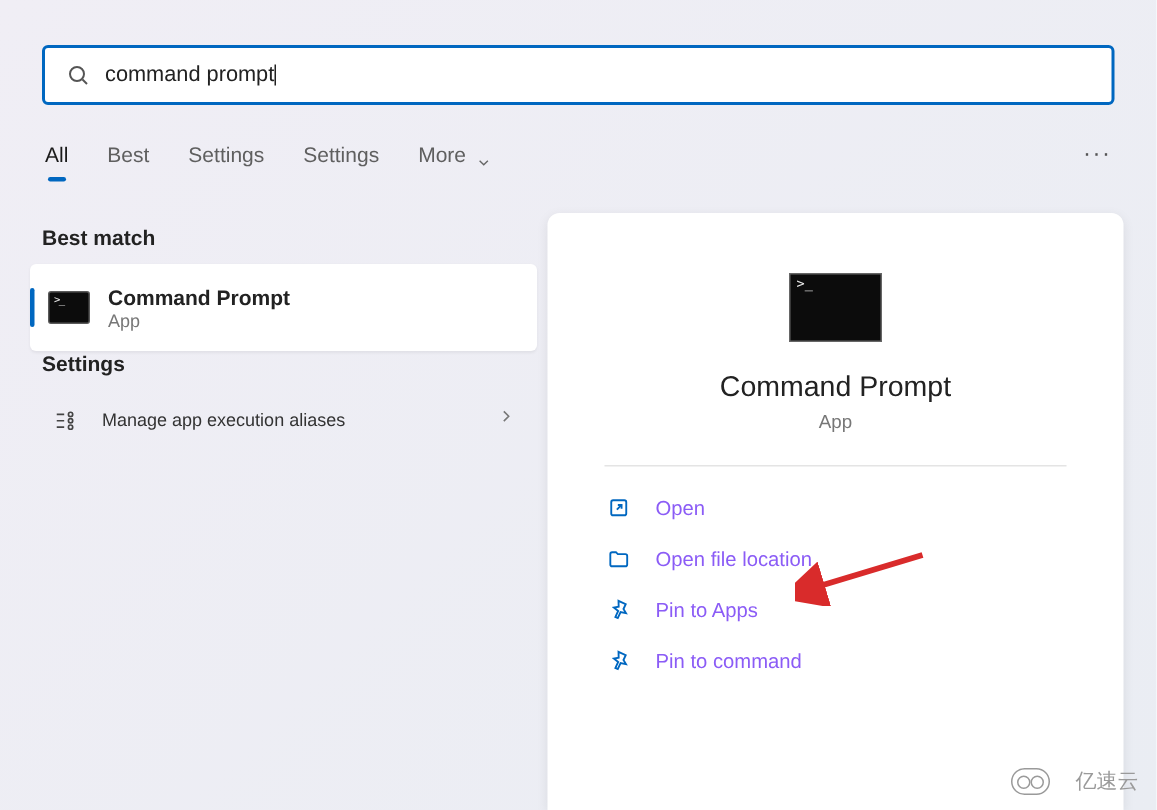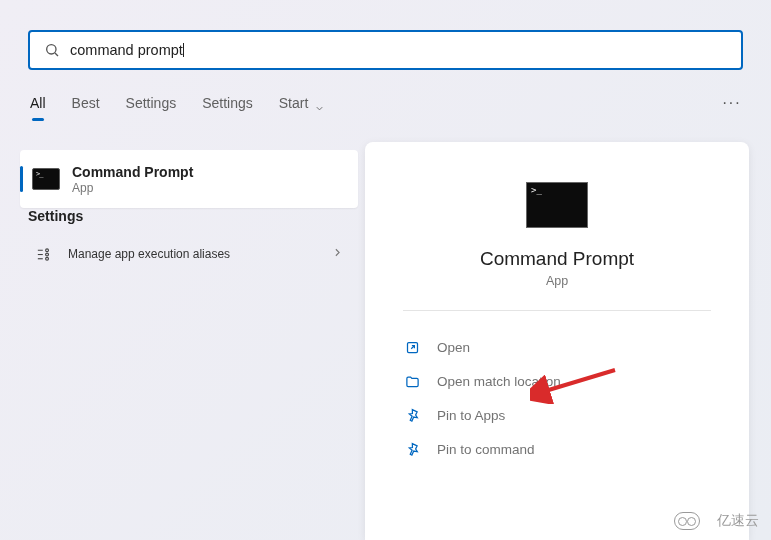--- a/index.html
+++ b/index.html
@@ -29,21 +29,21 @@
     .settings-row { display: flex; align-items: center; height: 40px; padding: 0 14px; cursor: pointer; color: #333; }
     .settings-row .ico { width: 18px; display: flex; justify-content: center; color: #444; }
     .settings-row .lbl { margin-left: 16px; font-size: 12px; flex: 1; }
     .settings-row .chev { color: #777; }
     .panel { position: absolute; top: 142px; right: 22px; width: 384px; bottom: 0; background: #fff; border-radius: 8px 8px 0 0; box-shadow: 0 2px 8px rgba(0,0,0,0.08); padding: 30px 38px 0; }
     .big-thumb { width: 62px; height: 46px; background: #0c0c0c; border: 1px solid #666; margin: 10px auto 0; position: relative; }
     .big-thumb::before { content: ">_"; position: absolute; top: 2px; left: 4px; font-size: 9px; color: #eee; font-family: monospace; }
     .panel-title { text-align: center; font-size: 19px; color: #222; margin-top: 20px; font-weight: 400; }
     .panel-sub { text-align: center; font-size: 12.5px; color: #777; margin-top: 4px; }
     .divider { height: 1px; background: #e4e4e4; margin: 22px 0 10px; }
-    .action { display: flex; align-items: flex-end; height: 34px; cursor: pointer; font-size: 13.5px; color: #737373; }
+    .action { display: flex; align-items: center; height: 34px; cursor: pointer; font-size: 13.5px; color: #8b5cf6; }
     .action .ico { width: 18px; display: flex; justify-content: center; color: #0067C0; }
     .action .lbl { margin-left: 16px; }
     .arrow { position: absolute; top: 364px; left: 530px; pointer-events: none; }
     .watermark { position: absolute; bottom: 10px; right: 12px; display: flex; align-items: center; gap: 17px; color: #9a9a9a; font-size: 14px; }
     .watermark .wm-icon { width: 26px; height: 18px; border: 1.5px solid #9a9a9a; border-radius: 10px; position: relative; }
     .watermark .wm-icon::before, .watermark .wm-icon::after { content: ""; position: absolute; border: 1.4px solid #9a9a9a; border-radius: 50%; }
     .watermark .wm-icon::before { width: 7px; height: 7px; left: 3px; top: 4px; }
     .watermark .wm-icon::after { width: 7px; height: 7px; right: 3px; top: 4px; }
   </style>
 </head>
@@ -55,29 +55,30 @@
       <line x1="21" y1="21" x2="16.5" y2="16.5"></line>
     </svg>
   <span class="val">command prompt</span>
 </div>
 
 <div class="tabs">
   <div class="tab active">All</div>
   <div class="tab">Best</div>
   <div class="tab">Settings</div>
   <div class="tab">Settings</div>
-  <div class="tab"><span>Start</span></div>
+  <div class="tab"><span>More</span></div>
   <svg class="more-chev" width="11" height="11" viewBox="0 0 24 24" fill="none" stroke="#666" stroke-width="2">
       <polyline points="6 9 12 15 18 9"></polyline>
     </svg>
   <div class="spacer"></div>
   <div class="dots">···</div>
 </div>
 
 <div class="left-col">
+  <div class="section-h">Best match</div>
   <div class="best-card">
     <div class="cmd-thumb"></div>
     <div class="txt">
       <div class="title">Command Prompt</div>
       <div class="sub">App</div>
     </div>
   </div>
   <div class="section-h settings-h">Settings</div>
   <div class="settings-row">
     <span class="ico">
@@ -114,21 +115,21 @@
         </svg>
       </span>
     <span class="lbl">Open</span>
   </div>
   <div class="action">
     <span class="ico">
         <svg width="15" height="15" viewBox="0 0 24 24" fill="none" stroke="currentColor" stroke-width="2">
           <path d="M3 7 L3 18 A2 2 0 0 0 5 20 L19 20 A2 2 0 0 0 21 18 L21 9 A2 2 0 0 0 19 7 L11 7 L9 5 L5 5 A2 2 0 0 0 3 7 Z"></path>
         </svg>
       </span>
-    <span class="lbl">Open match location</span>
+    <span class="lbl">Open file location</span>
   </div>
   <div class="action">
     <span class="ico">
         <svg width="15" height="15" viewBox="0 0 24 24" fill="none" stroke="currentColor" stroke-width="2">
           <path d="M15 3 L21 9 L17 13 L18 18 L13 15 L8 20 L6 18 L11 13 L8 8 L13 9 Z" transform="rotate(-20 12 12)"></path>
         </svg>
       </span>
     <span class="lbl">Pin to Apps</span>
   </div>
   <div class="action">

